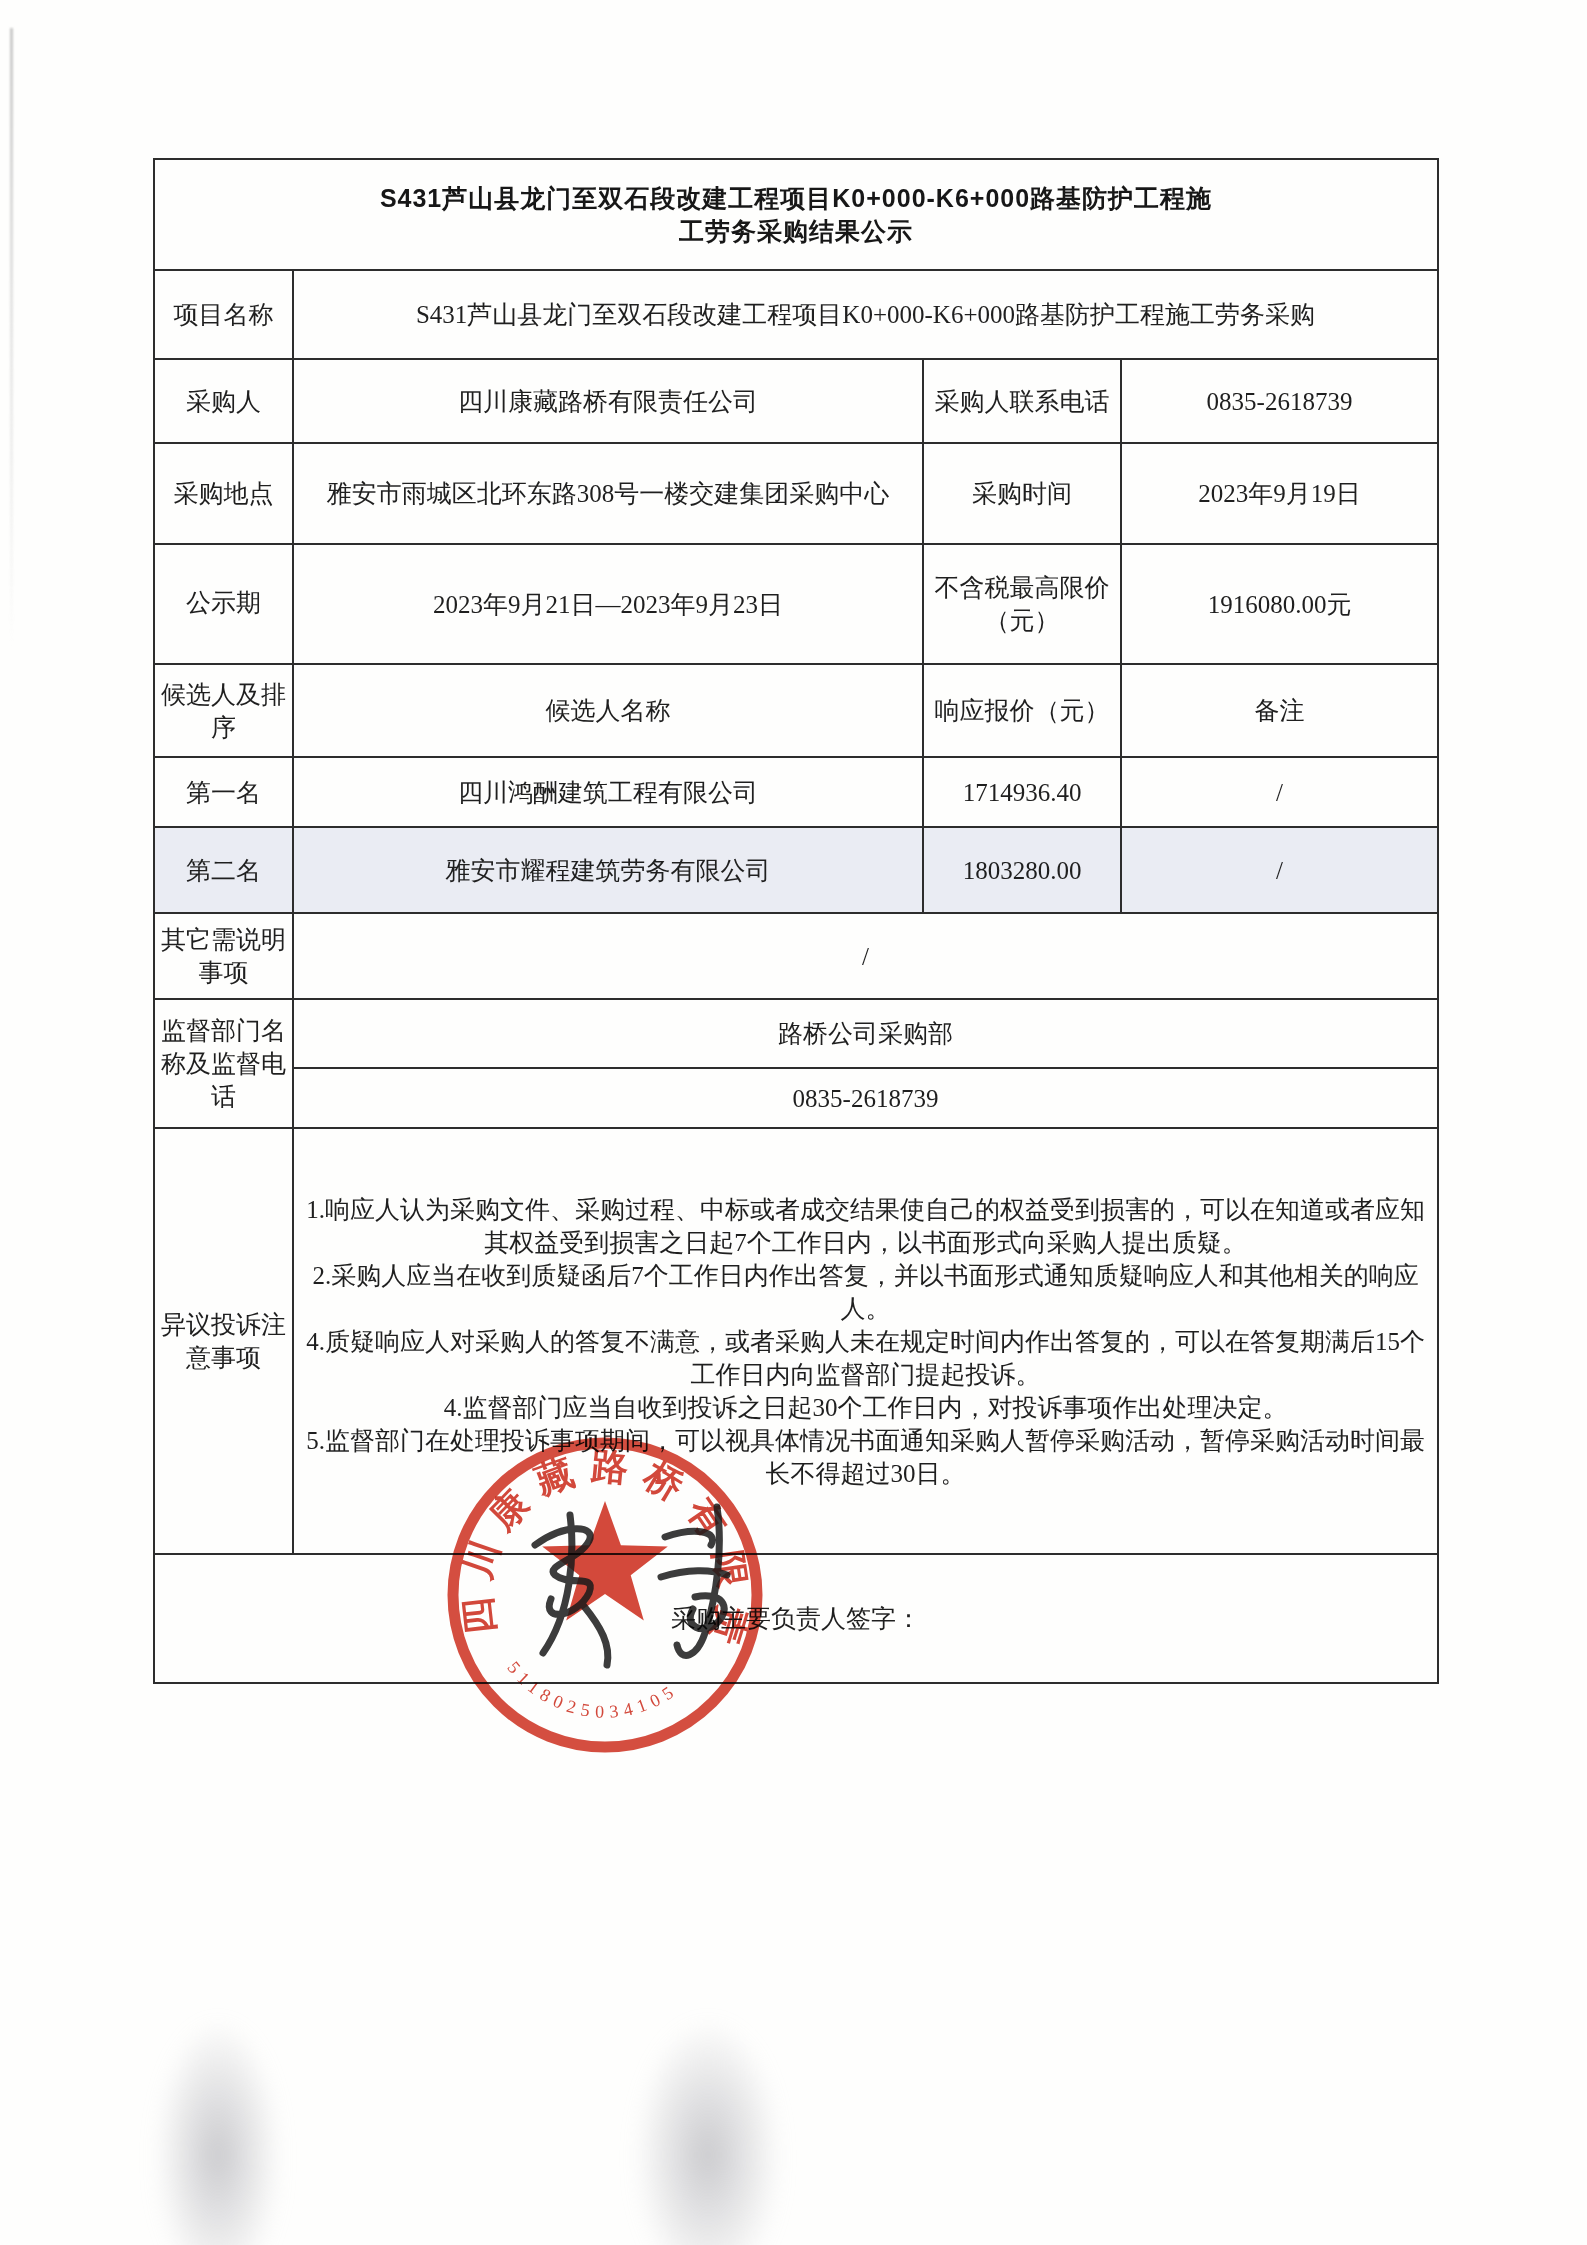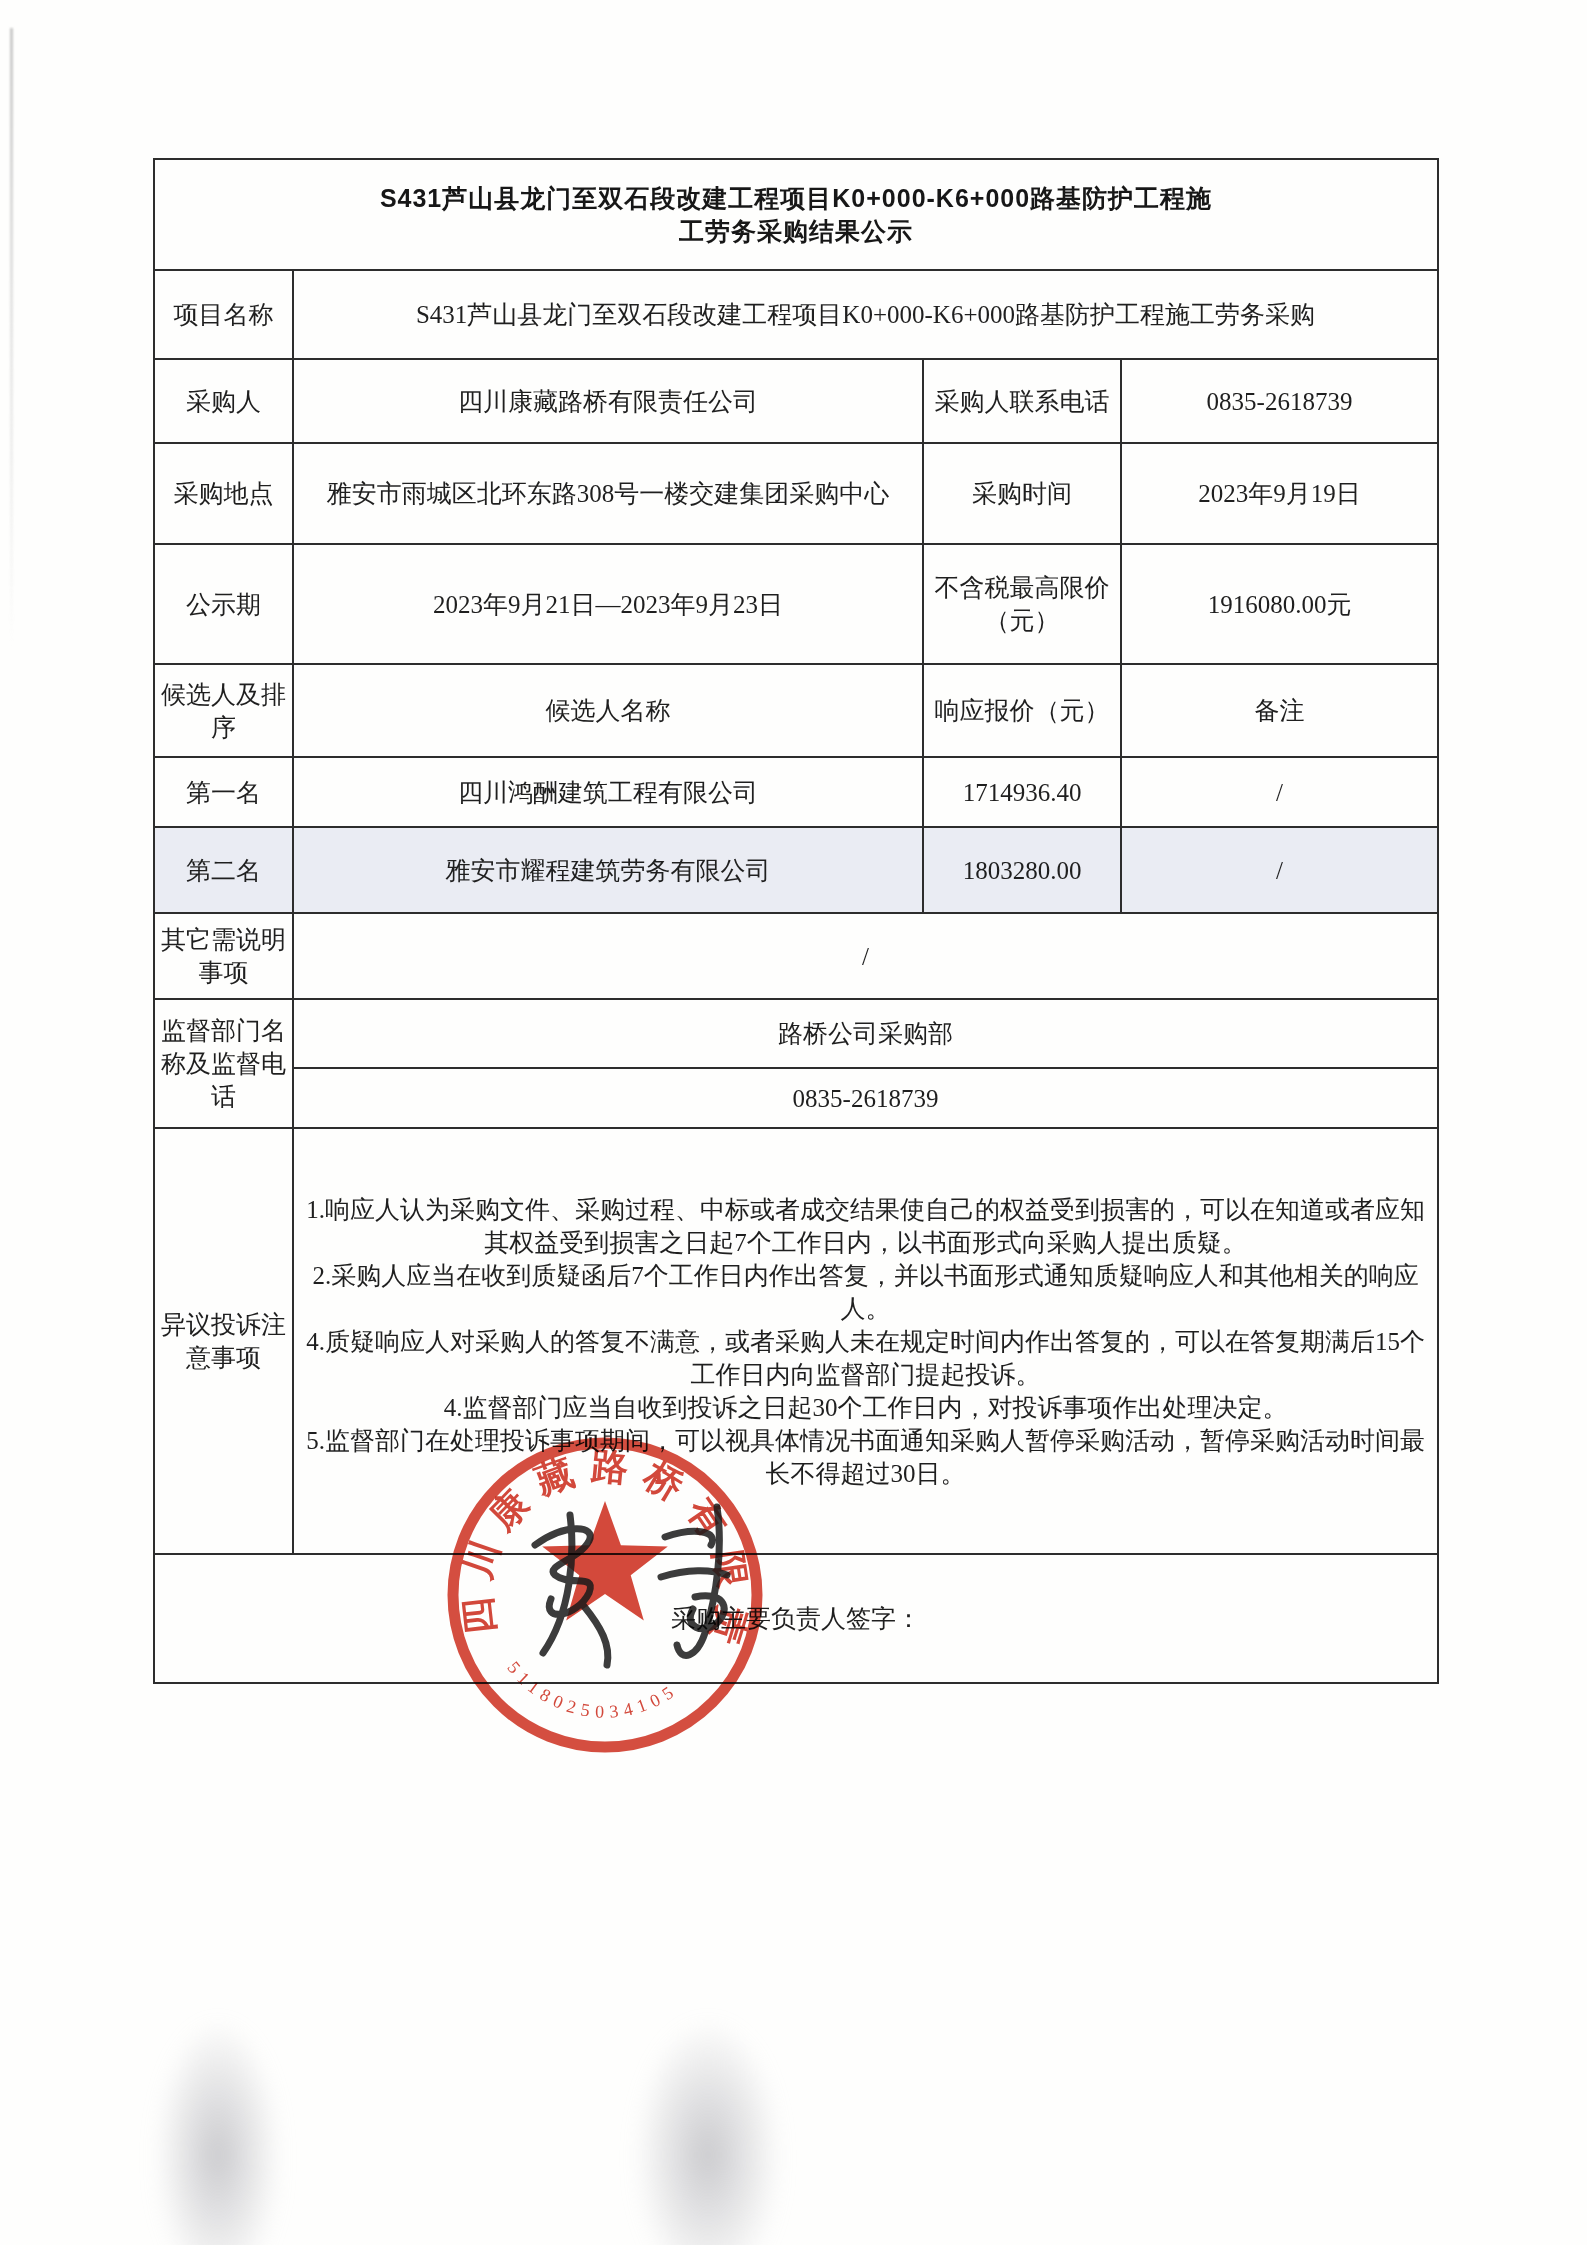--- a/index.html
+++ b/index.html
@@ -37,21 +37,21 @@
     font-size:25px;line-height:1.32;
     padding:2px 6px;
     overflow:hidden;
   }
   td.title-cell{
     font-family:"Liberation Sans","DejaVu Sans",sans-serif;
     font-weight:bold;font-size:37px;line-height:1.3;
     letter-spacing:1px;color:#171717;
     height:105px;
   }
-  .h2{height:83px;} .h3{height:78px;} .h4{height:95px;} .h5{height:114px;}
+  .h2{height:83px;} .h3{height:78px;} .h4{height:95px;} .h5{height:114px;font-family:Liberation Mono, monospace;}
   .h6{height:87px;} .h7{height:64px;} .h8{height:80px;} .h9{height:80px;}
   .h10{height:63px;} .h11{height:54px;} .h12{height:420px;} .h13{height:123px;}
   td.left{text-align:left;}
   td.val-lg{font-size:30px;}
   tr.shaded td{background:#eaecf3;}
   td.notice-cell{
     text-align:left;vertical-align:middle;
     font-size:30px;line-height:1.26;
     padding:22px 16px 22px 14px;
   }

